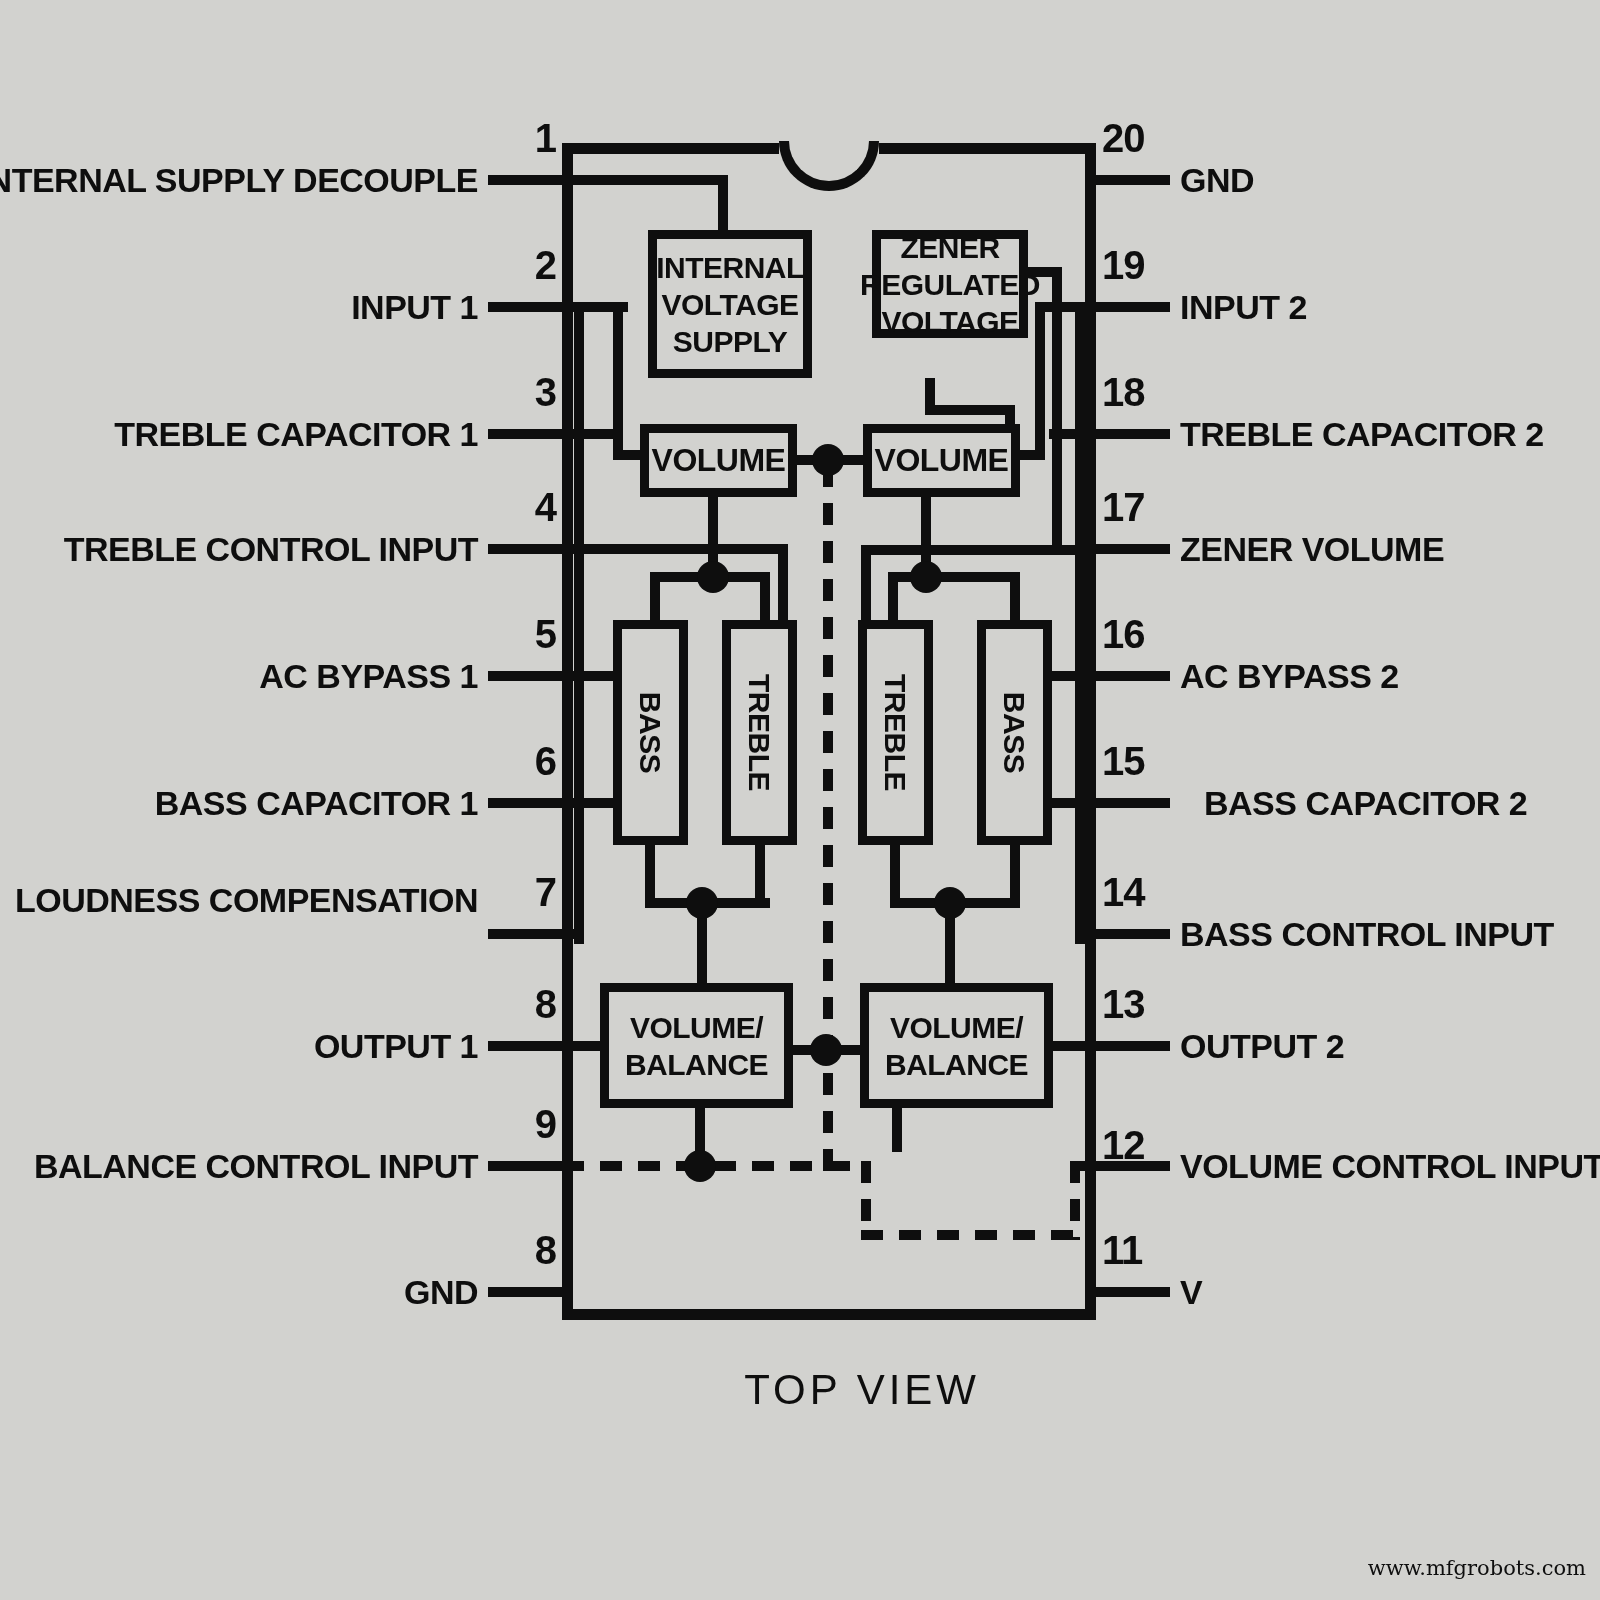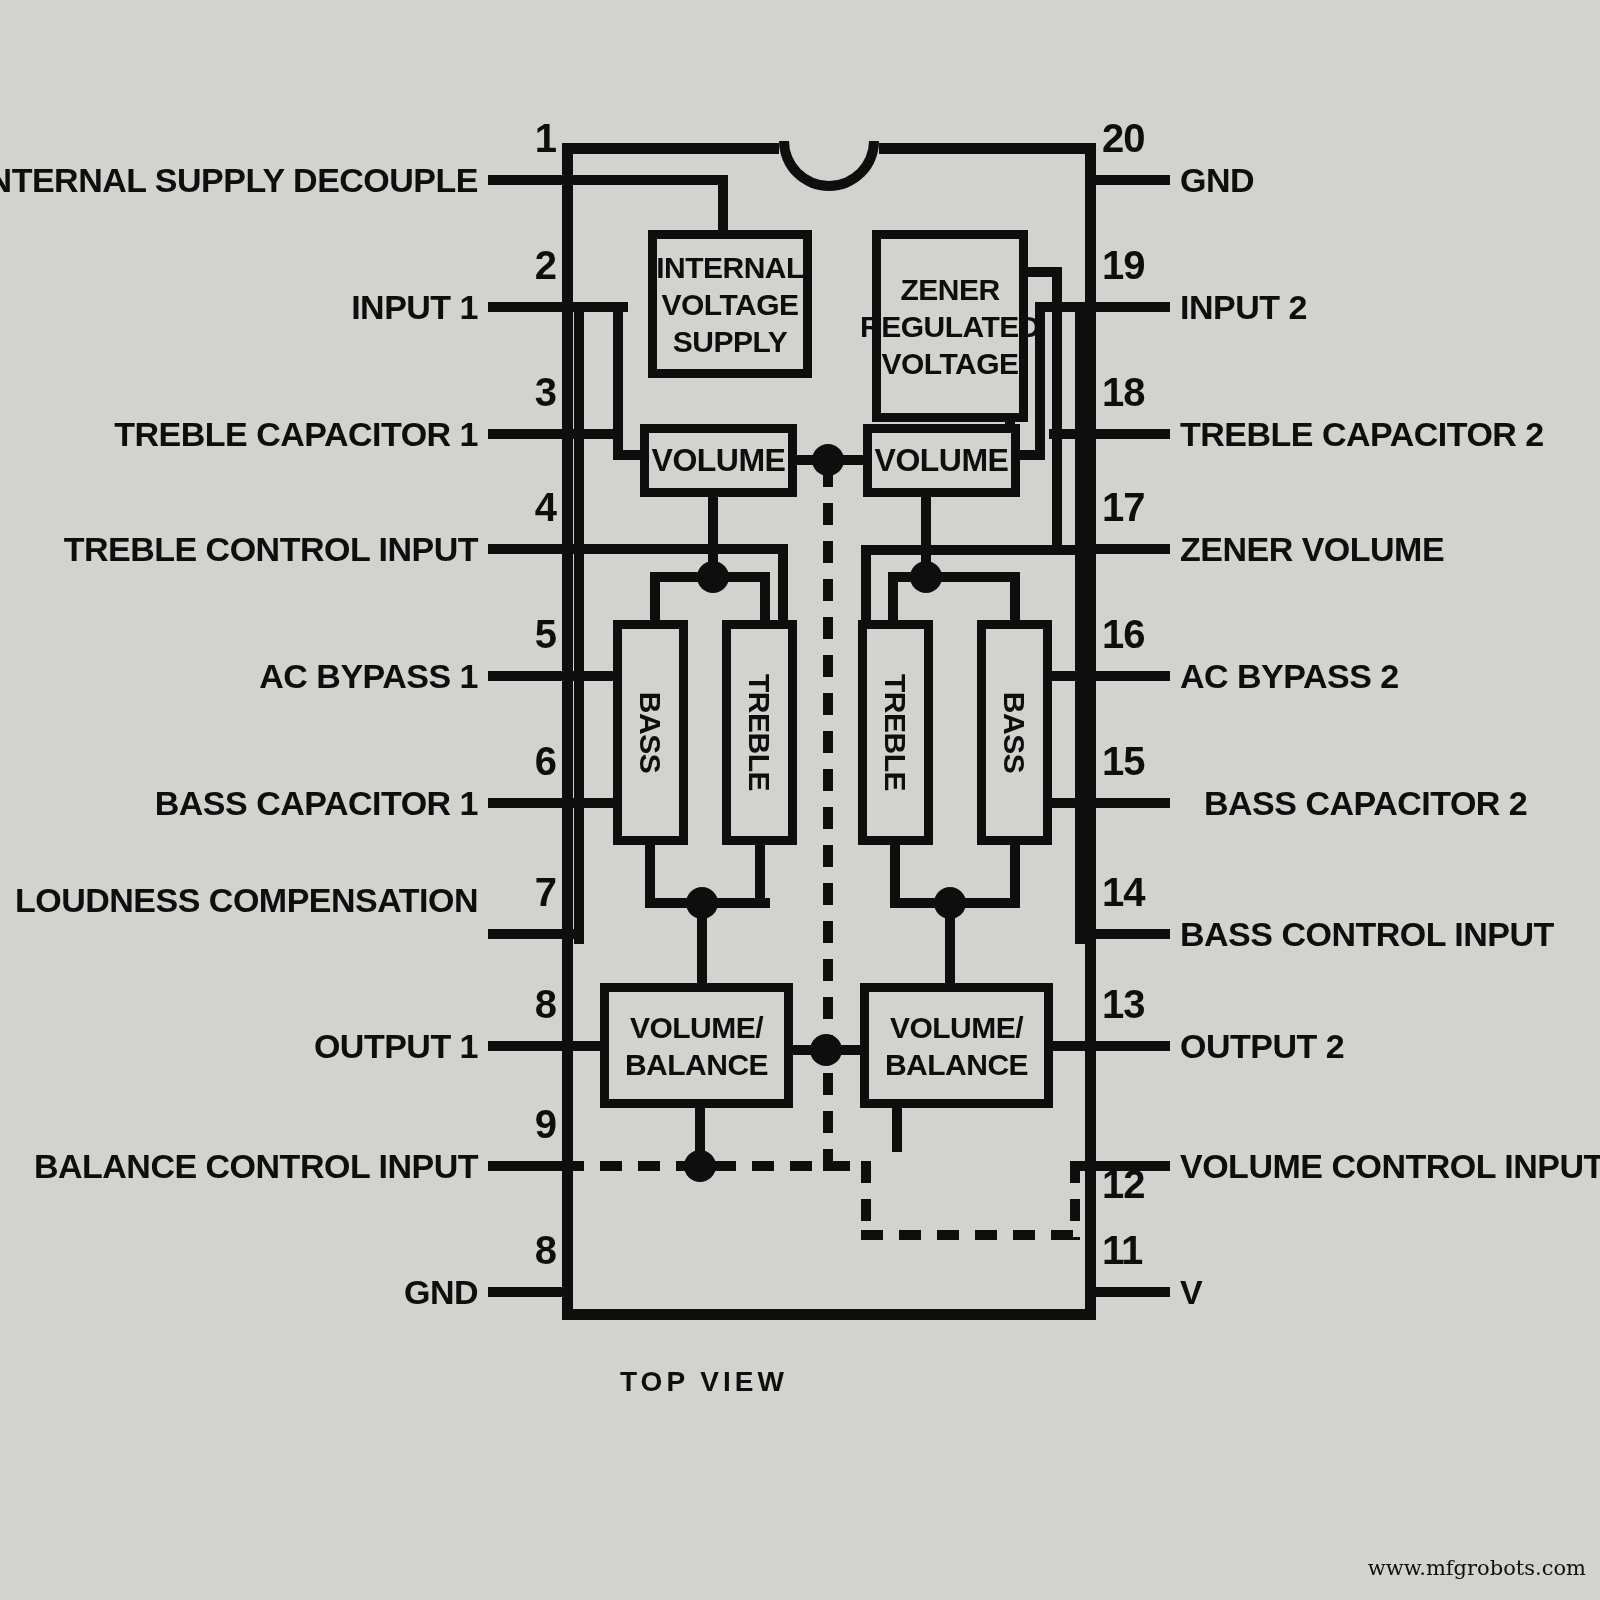--- a/index.html
+++ b/index.html
@@ -15,21 +15,21 @@
   .pin-label{position:absolute;font-weight:bold;font-size:34px;line-height:46px;letter-spacing:-0.5px;white-space:nowrap;}
   .pin-label.left{text-align:right;}
   .pin-label.right{text-align:left;}
   .block{position:absolute;display:flex;flex-direction:column;align-items:center;justify-content:center;box-sizing:border-box;}
   .block-line{font-weight:bold;font-size:30px;line-height:37px;letter-spacing:-0.5px;text-align:center;white-space:nowrap;}
   .block.vol .block-line{font-size:32px;}
   .block.vertical{flex-direction:row;}
   .block.vertical .rot{transform:rotate(90deg);white-space:nowrap;}
   .pkg{position:absolute;box-sizing:border-box;}
   .notch{position:absolute;box-sizing:border-box;}
-  .title{position:absolute;font-weight:bold;font-size:28px;letter-spacing:4px;text-align:left;}
+  .title{position:absolute;font-weight:normal;font-size:42px;letter-spacing:4px;text-align:right;}
   .watermark{position:absolute;font-family:"DejaVu Serif",serif;font-size:21px;text-align:right;}
 </style>
 </head>
 <body>
 
 <div id="stage" style="background: rgb(210, 210, 207); color: rgb(14, 14, 14);">
     <div class="pkg" style="left: 562px; top: 143px; width: 534px; height: 1177px; border: 11px solid rgb(14, 14, 14);"></div>
     <div class="abs" style="left: 779px; top: 143px; width: 100px; height: 13px; background: rgb(210, 210, 207);"></div>
     <div class="notch" style="left: 779px; top: 141px; width: 100px; height: 50px; border-left: 10px solid rgb(14, 14, 14); border-right: 10px solid rgb(14, 14, 14); border-bottom: 10px solid rgb(14, 14, 14); border-radius: 0px 0px 52px 52px;"></div>
     <div class="wire" style="left: 562px; top: 175px; width: 166px; height: 10px; background: rgb(14, 14, 14);"></div>
@@ -178,35 +178,35 @@
     <div class="pin-number" style="left: 1102px; top: 868px;">14</div>
     <div class="pin-label right" style="top: 911px; left: 1180px;">
       <div>BASS CONTROL INPUT</div>
     </div>
     <div class="pin-line" style="left: 1096px; top: 1041px; width: 74px; height: 10px; background: rgb(14, 14, 14);"></div>
     <div class="pin-number" style="left: 1102px; top: 980px;">13</div>
     <div class="pin-label right" style="top: 1023px; left: 1180px;">
       <div>OUTPUT 2</div>
     </div>
     <div class="pin-line" style="left: 1096px; top: 1161px; width: 74px; height: 10px; background: rgb(14, 14, 14);"></div>
-    <div class="pin-number" style="left: 1102px; top: 1160px; text-align: center;">12</div>
+    <div class="pin-number" style="left: 1102px; top: 1121px; text-align: center;">12</div>
     <div class="pin-label right" style="top: 1143px; left: 1180px;">
       <div>VOLUME CONTROL INPUT</div>
     </div>
     <div class="pin-line" style="left: 1096px; top: 1287px; width: 74px; height: 10px; background: rgb(14, 14, 14);"></div>
     <div class="pin-number" style="left: 1102px; top: 1226px;">11</div>
     <div class="pin-label right" style="top: 1269px; left: 1180px;">
       <div style="display: flex; align-items: baseline;">V</div>
     </div>
     <div class="block" style="left: 648px; top: 230px; width: 164px; height: 148px; border: 9px solid rgb(14, 14, 14); background: rgb(210, 210, 207);">
       <div class="block-line">INTERNAL</div>
       <div class="block-line">VOLTAGE</div>
       <div class="block-line">SUPPLY</div>
     </div>
-    <div class="block" style="left: 872px; top: 230px; width: 156px; height: 192px; border: 9px solid rgb(14, 14, 14); background: rgb(210, 210, 207);">
+    <div class="block" style="left: 872px; top: 230px; width: 156px; height: 108px; border: 9px solid rgb(14, 14, 14); background: rgb(210, 210, 207);">
       <div class="block-line">ZENER</div>
       <div class="block-line">REGULATED</div>
       <div class="block-line">VOLTAGE</div>
     </div>
     <div class="block vol" style="left: 640px; top: 424px; width: 157px; height: 73px; border: 9px solid rgb(14, 14, 14); background: rgb(210, 210, 207);">
       <div class="block-line">VOLUME</div>
     </div>
     <div class="block vol" style="left: 863px; top: 424px; width: 157px; height: 73px; border: 9px solid rgb(14, 14, 14); background: rgb(210, 210, 207);">
       <div class="block-line">VOLUME</div>
     </div>

